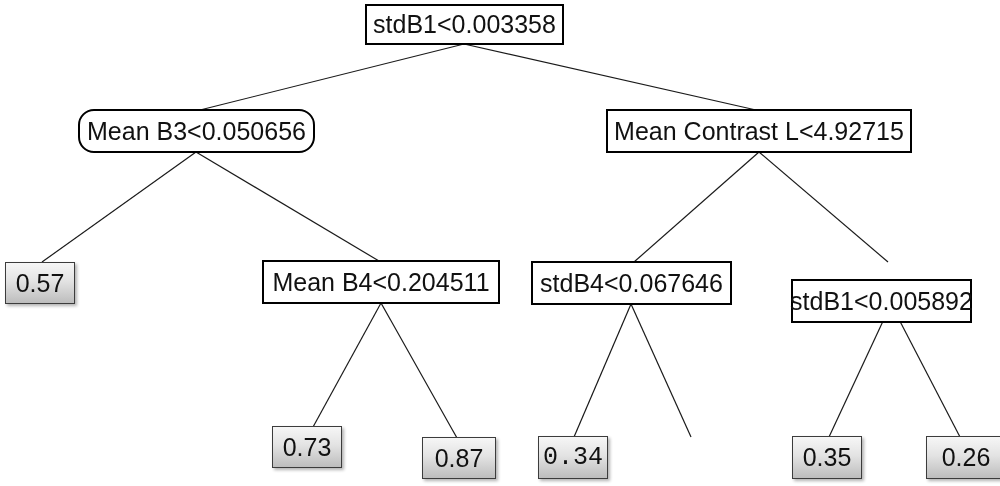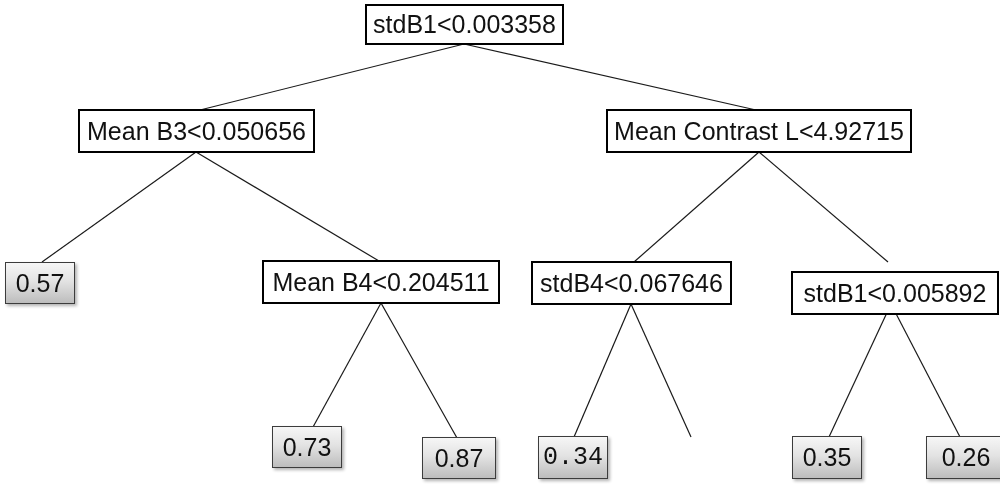--- a/index.html
+++ b/index.html
@@ -65,31 +65,31 @@
     <line x1="381" y1="303" x2="307" y2="438"></line>
     <line x1="381" y1="303" x2="457" y2="438"></line>
     <line x1="631" y1="304" x2="574" y2="437"></line>
     <line x1="631" y1="304" x2="691" y2="437"></line>
     <line x1="891" y1="304" x2="829" y2="437"></line>
     <line x1="891" y1="304" x2="960" y2="437"></line>
   </svg>
 
   <div class="node decision" style="left:365px; top:4px;  width:199px; height:41px;">stdB1&lt;0.003358</div>
 
-  <div class="node decision" style="left:78px;  top:109px; width:237px; height:44px;">Mean B3&lt;0.050656</div>
+  <div class="node decision" style="left:78px;  top:109px; width:237px; height:44px;border-radius:16px;">Mean B3&lt;0.050656</div>
 
   <div class="node decision" style="left:606px; top:109px; width:306px; height:44px;">Mean Contrast L&lt;4.92715</div>
 
   <div class="node leaf" style="left:5px;   top:262px; width:70px;  height:42px;">0.57</div>
 
   <div class="node decision" style="left:262px; top:260px; width:238px; height:44px;">Mean B4&lt;0.204511</div>
 
   <div class="node decision" style="left:531px; top:261px; width:201px; height:44px;">stdB4&lt;0.067646</div>
 
-  <div class="node decision" style="left:791px; top:271px; width:208px; height:44px;">stdB1&lt;0.005892</div>
+  <div class="node decision" style="left:791px; top:279px; width:181px; height:44px;">stdB1&lt;0.005892</div>
 
   <div class="node leaf" style="left:272px; top:426px; width:70px; height:42px;">0.73</div>
 
   <div class="node leaf" style="left:422px; top:437px; width:74px; height:42px;">0.87</div>
 
   <div class="node leaf" style="left:538px; top:436px; width:70px; height:43px;font-family:Liberation Mono, monospace;">0.34</div>
 
 
   <div class="node leaf" style="left:792px; top:436px; width:70px; height:43px;">0.35</div>
 

